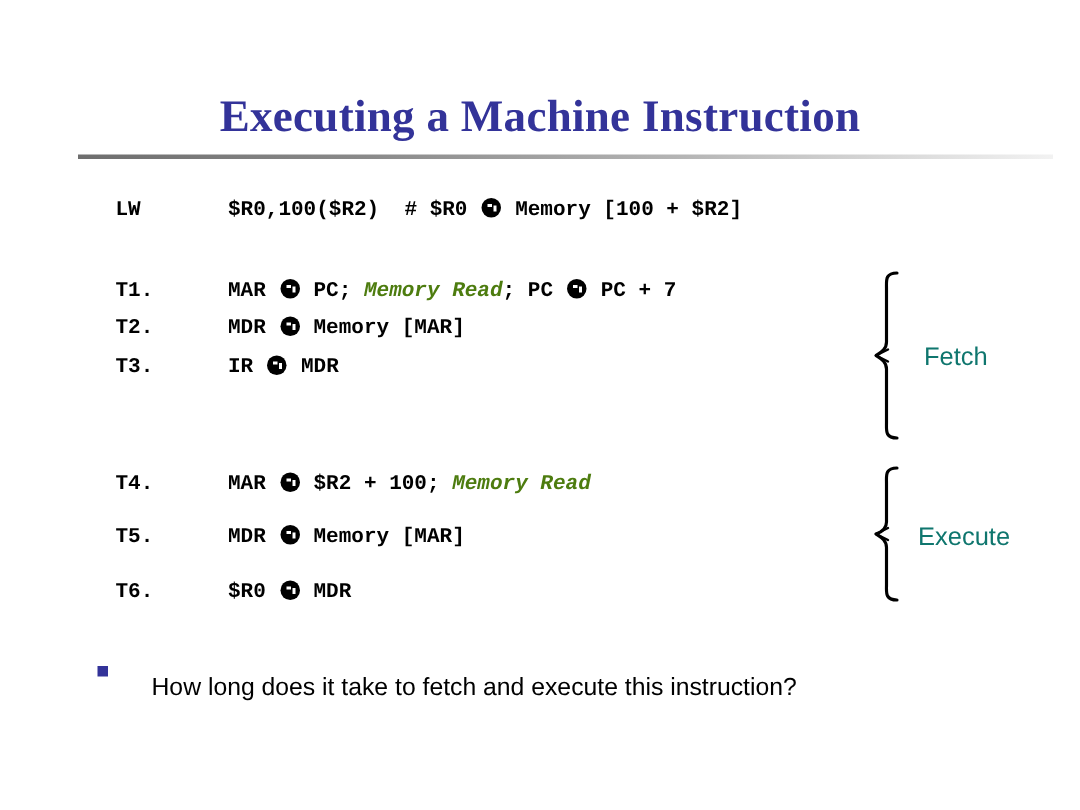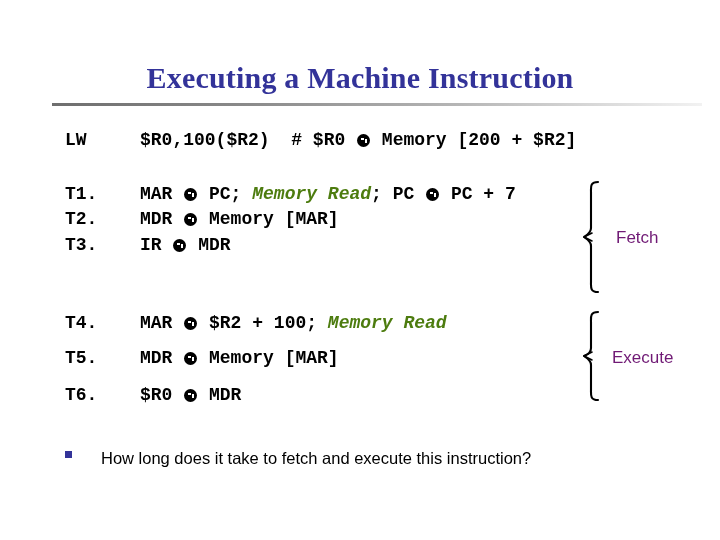--- a/index.html
+++ b/index.html
@@ -39,24 +39,25 @@
     width: 650px;
     height: 3px;
     background: linear-gradient(to right, #6e6e6e 0%, #8a8a8a 30%, #b5b5b5 62%, #dcdcdc 86%, #f2f2f2 100%);
   }
 
   
   .code-row {
     position: absolute;
     font-family: "Liberation Mono", "DejaVu Sans Mono", monospace;
     font-weight: bold;
-    font-size: 18px;
+    font-size: 14px;
     line-height: 18px;
     color: #000000;
     white-space: pre;
+    margin-left: 12px;
   }
   .code-label {
     left: 65px;
   }
   .code-body {
     left: 140px;
   }
   .kw-red {
     color: #4d7c0f;
     font-style: italic;
@@ -110,34 +111,34 @@
   }
   .brace svg { display: block; }
 
   .brace-fetch   { top: 180px; }
   .brace-execute { top: 310px; }
 
   .group-label {
     position: absolute;
     font-family: "Liberation Sans", sans-serif;
     font-size: 17px;
-    color: #701a75;
+    color: #0f766e;
     white-space: nowrap;
   }
   .label-fetch   { left: 616px; top: 228px; }
   .label-execute { left: 612px; top: 348px; text-align: center; }
 
   
   #bullet-row {
     position: absolute;
     left: 65px;
     top: 448px;
     width: 620px;
     display: flex;
-    align-items: center;
+    align-items: flex-start;
   }
   #bullet-marker {
     width: 7px;
     height: 7px;
     background: #333399;
     flex: 0 0 auto;
     margin-right: 29px;
     position: relative;
     top: -4px;
   }
@@ -151,21 +152,21 @@
 </style>
 </head>
 <body>
 
 <div id="slide-title">Executing a Machine Instruction</div>
 
 <div id="title-rule"></div>
 
 <div class="code-row code-label r-lw">LW</div>
 
-<div class="code-row code-body r-lw"><span>$R0,100($R2)  # $R0 </span><span class="arrow-glyph"></span><span> Memory [200 + $R2]</span></div>
+<div class="code-row code-body r-lw"><span>$R0,100($R2)  # $R0 </span><span class="arrow-glyph"></span><span> Memory [100 + $R2]</span></div>
 
 <div class="code-row code-label r-t1">T1.</div>
 
 <div class="code-row code-body r-t1"><span>MAR </span><span class="arrow-glyph"></span><span> PC; </span><span class="kw-red">Memory Read</span><span>; PC </span><span class="arrow-glyph"></span><span> PC + 7</span></div>
 
 <div class="code-row code-label r-t2">T2.</div>
 
 <div class="code-row code-body r-t2"><span>MDR </span><span class="arrow-glyph"></span><span> Memory [MAR]</span></div>
 
 <div class="code-row code-label r-t3">T3.</div>

